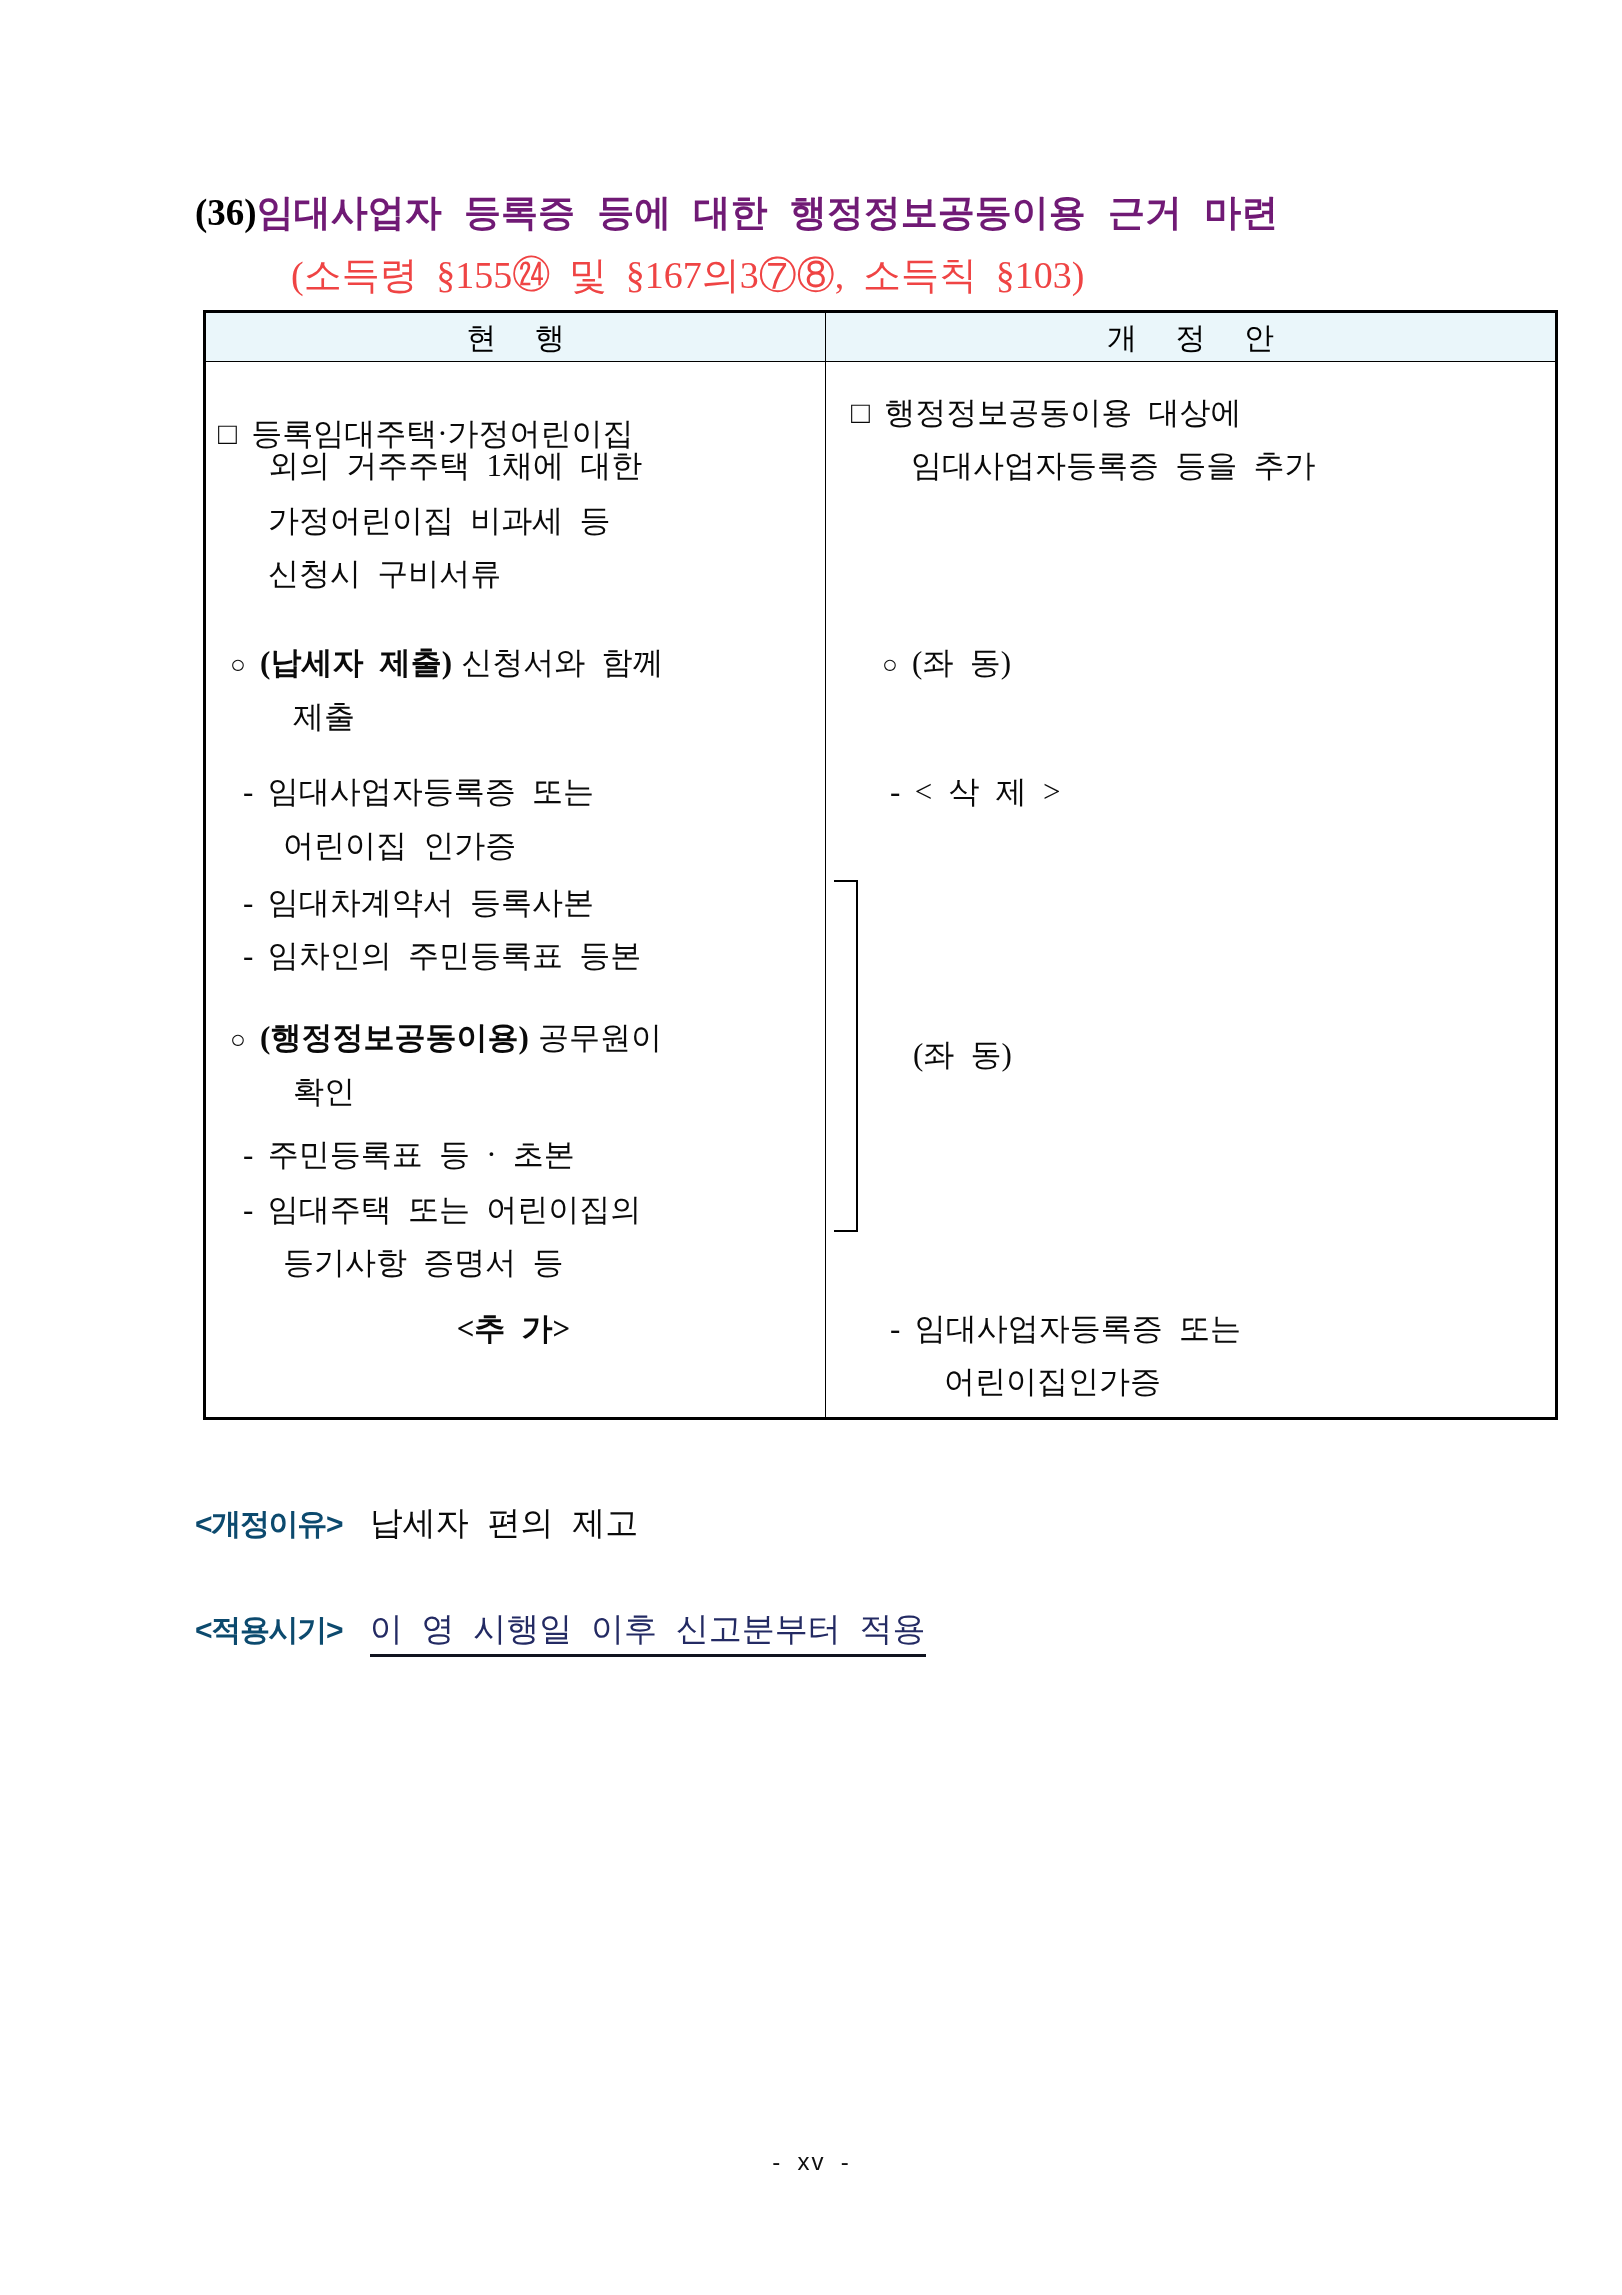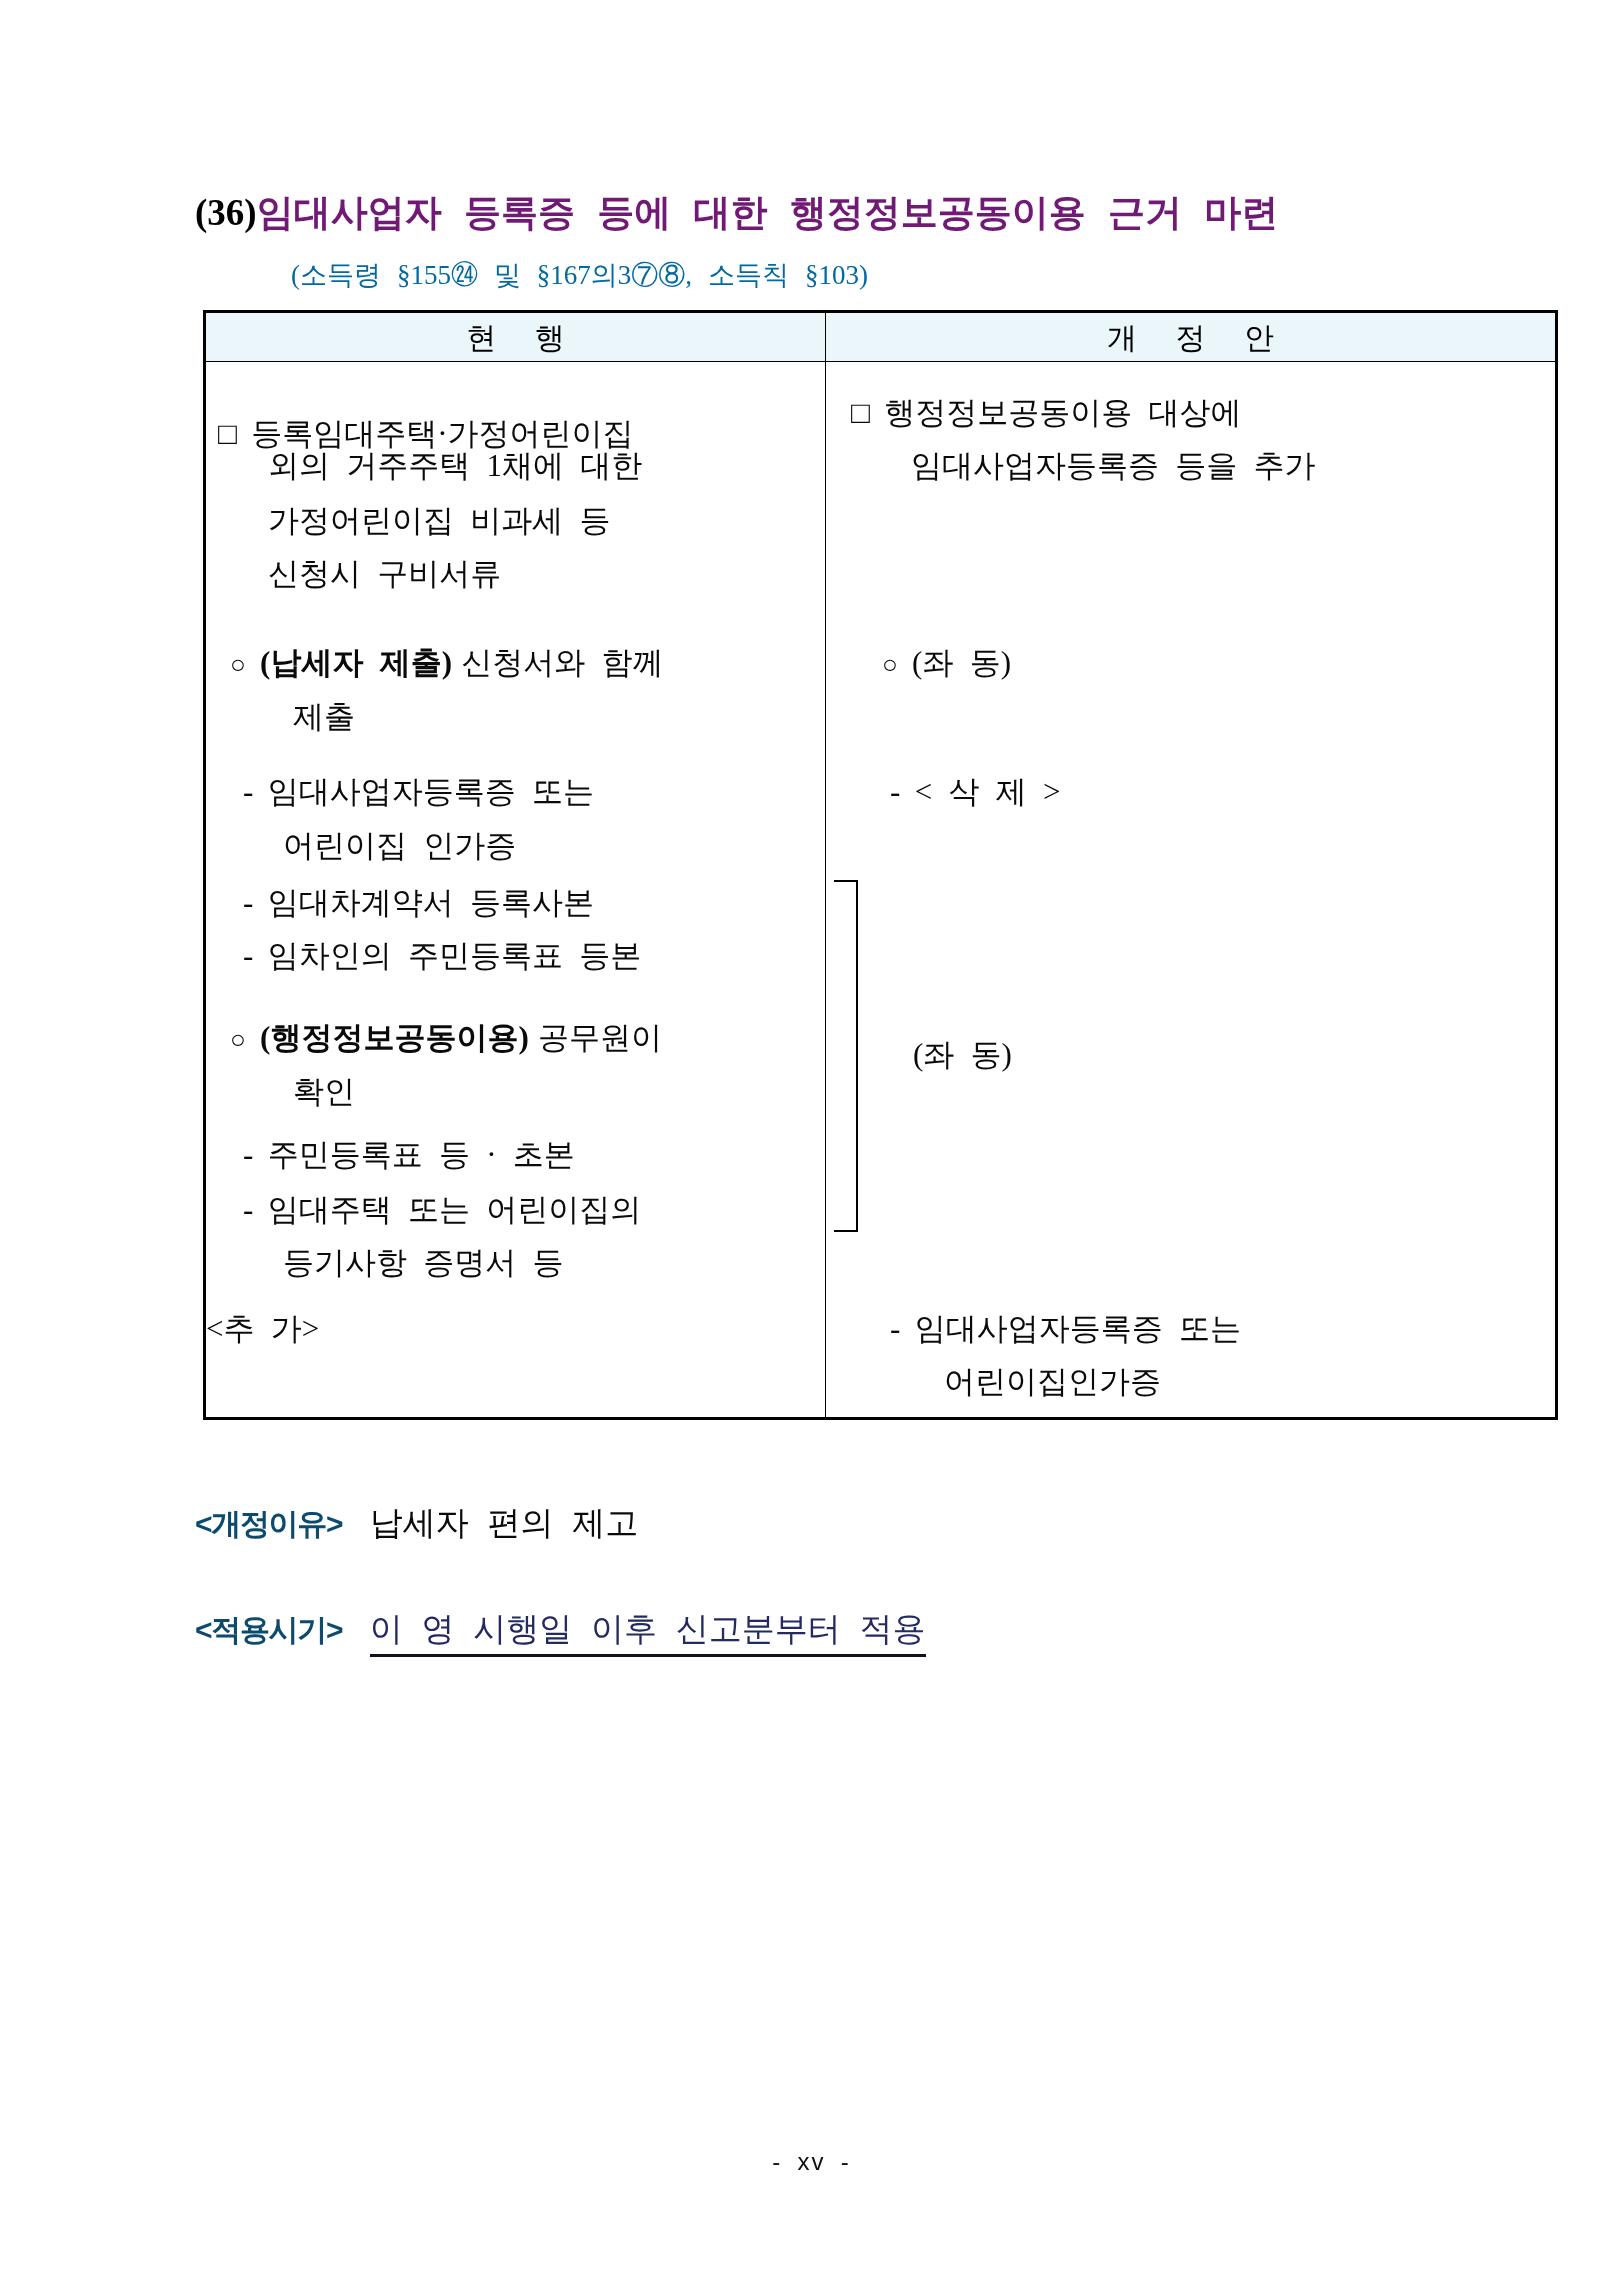--- a/index.html
+++ b/index.html
@@ -19,23 +19,23 @@
     font-size:37px;
     font-weight:bold;
     line-height:43px;
     white-space:nowrap;
   }
   .title-no{color:#000000;}
   .title-main{color:#701a75; word-spacing:13px;}
   .subtitle{
     position:absolute;
     left:291px; top:257px;
-    font-size:27px;
+    font-size:38px;
     line-height:37px;
-    color:#0369a1;
+    color:#ef4444;
     word-spacing:9.2px;
     white-space:nowrap;
   }
   
   .cmp-table{
     position:absolute;
     left:203px; top:310px;
     width:1355px; height:1110px;
     border:3.3px solid #000000;
     box-sizing:border-box;
@@ -70,21 +70,21 @@
     position:absolute;
     font-size:31px;
     line-height:39px;
     word-spacing:8.5px;
     white-space:nowrap;
     color:#0a0a0a;
   }
   .ln .mk{margin-right:14.4px;}
   .ln .mk-circ{font-size:26px;}
   .ln .b{font-weight:bold; margin-right:9.2px;}
-  .center-l{left:206px; width:615px; font-weight:normal;}
+  .center-l{left:206px; width:615px; text-align:center; font-weight:bold;}
   .bracket{
     position:absolute;
     left:834px; top:880px;
     width:23.6px; height:352px;
     border-top:2.6px solid #000000;
     border-right:2.6px solid #000000;
     border-bottom:2.6px solid #000000;
     box-sizing:border-box;
   }
   

